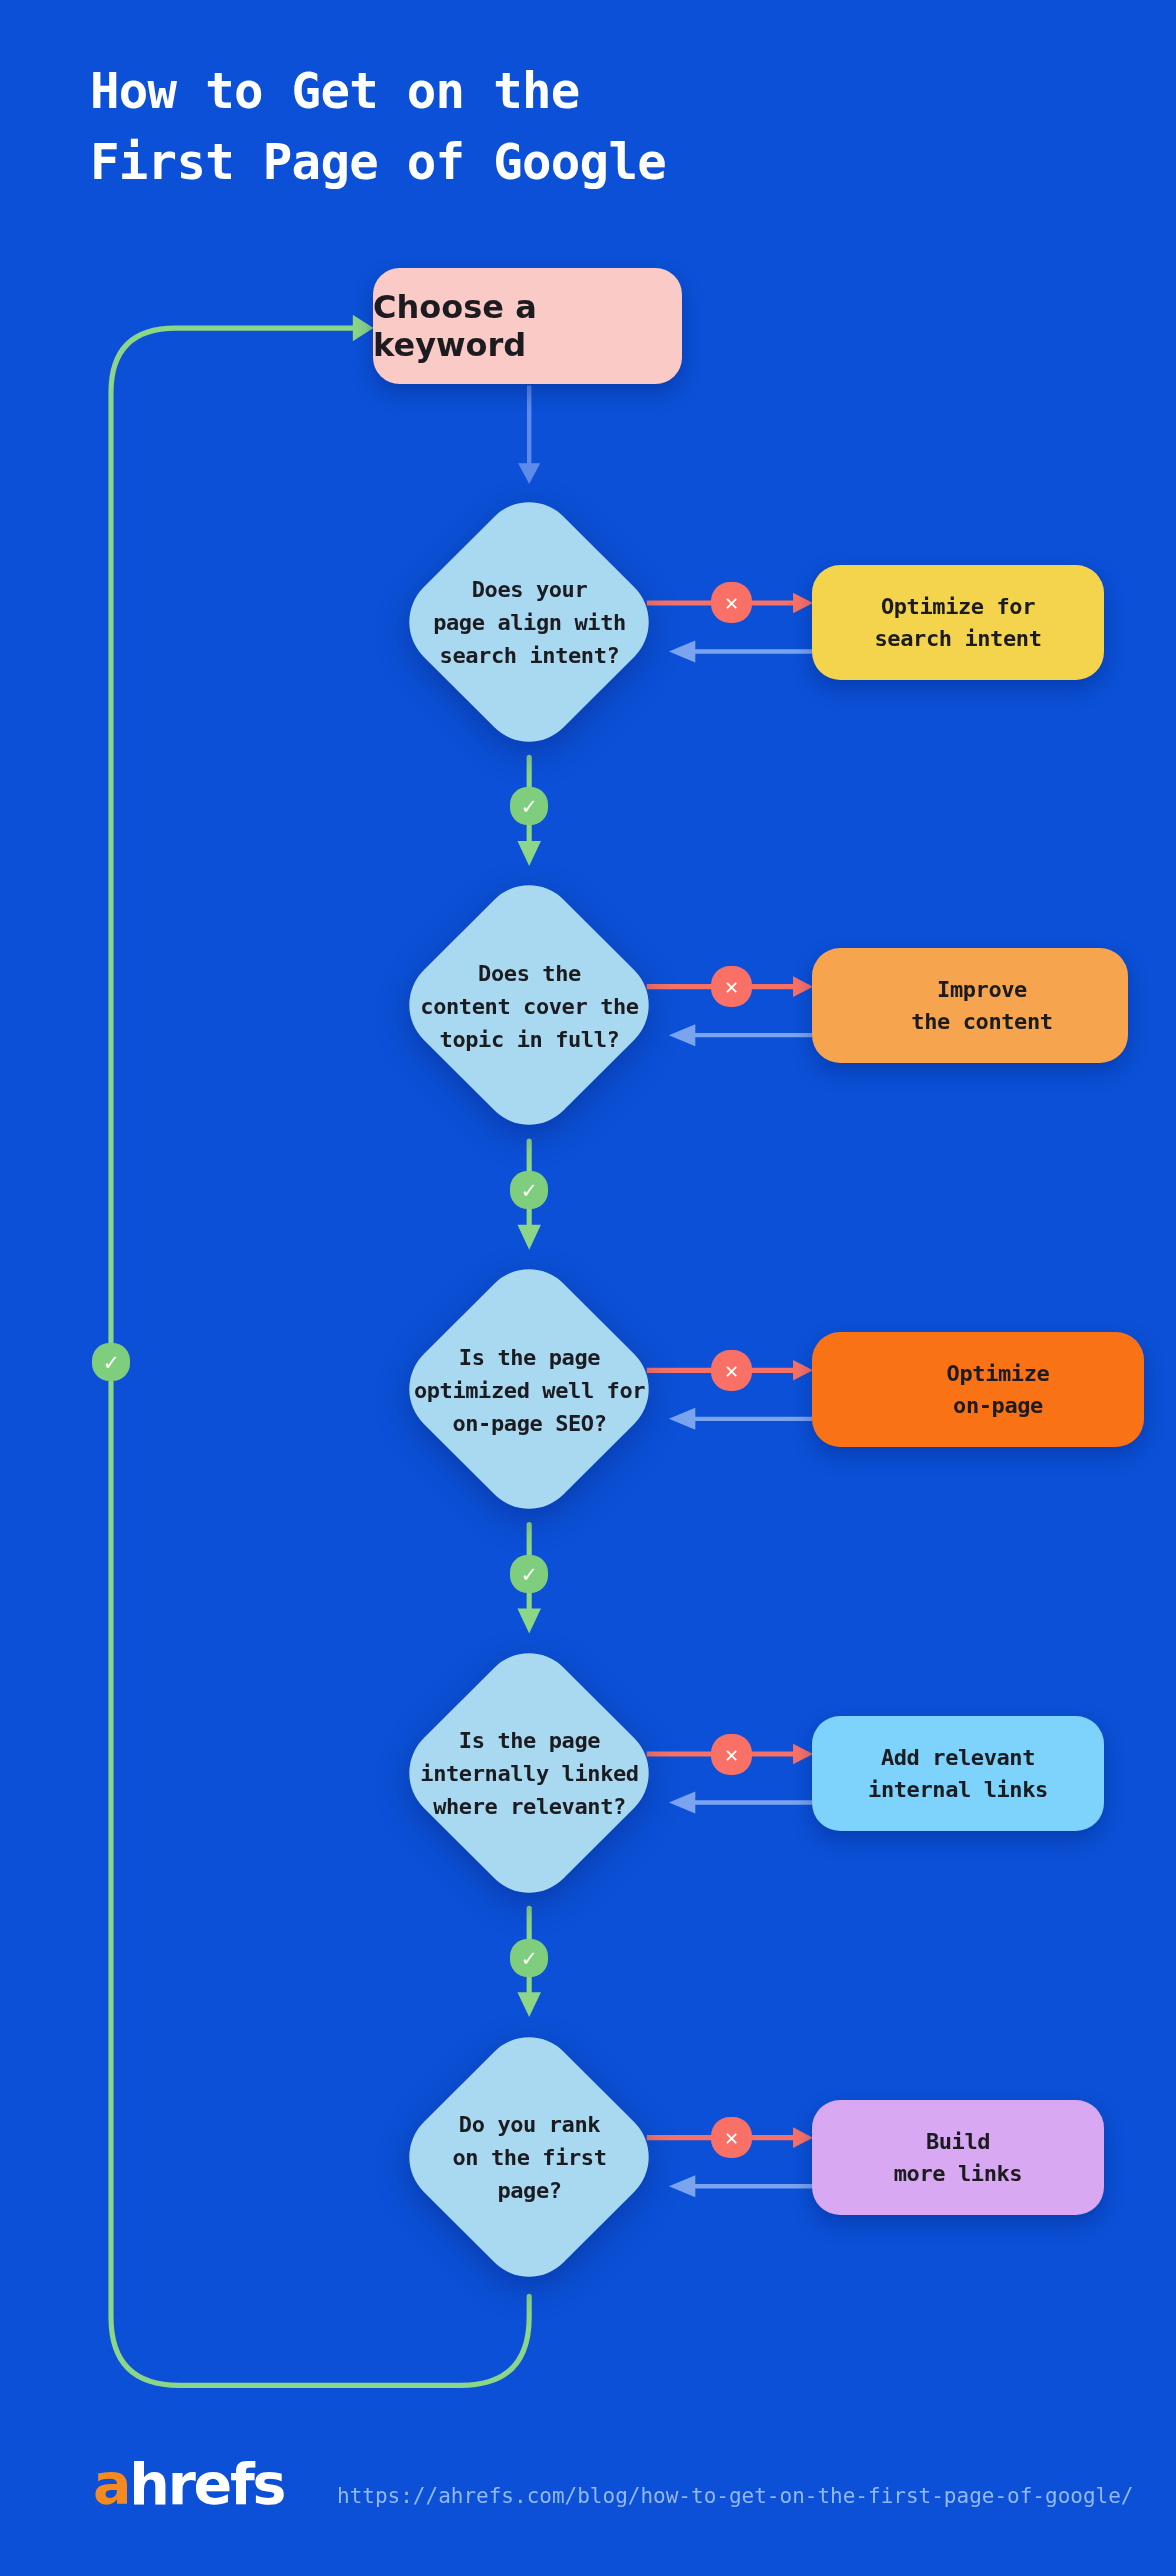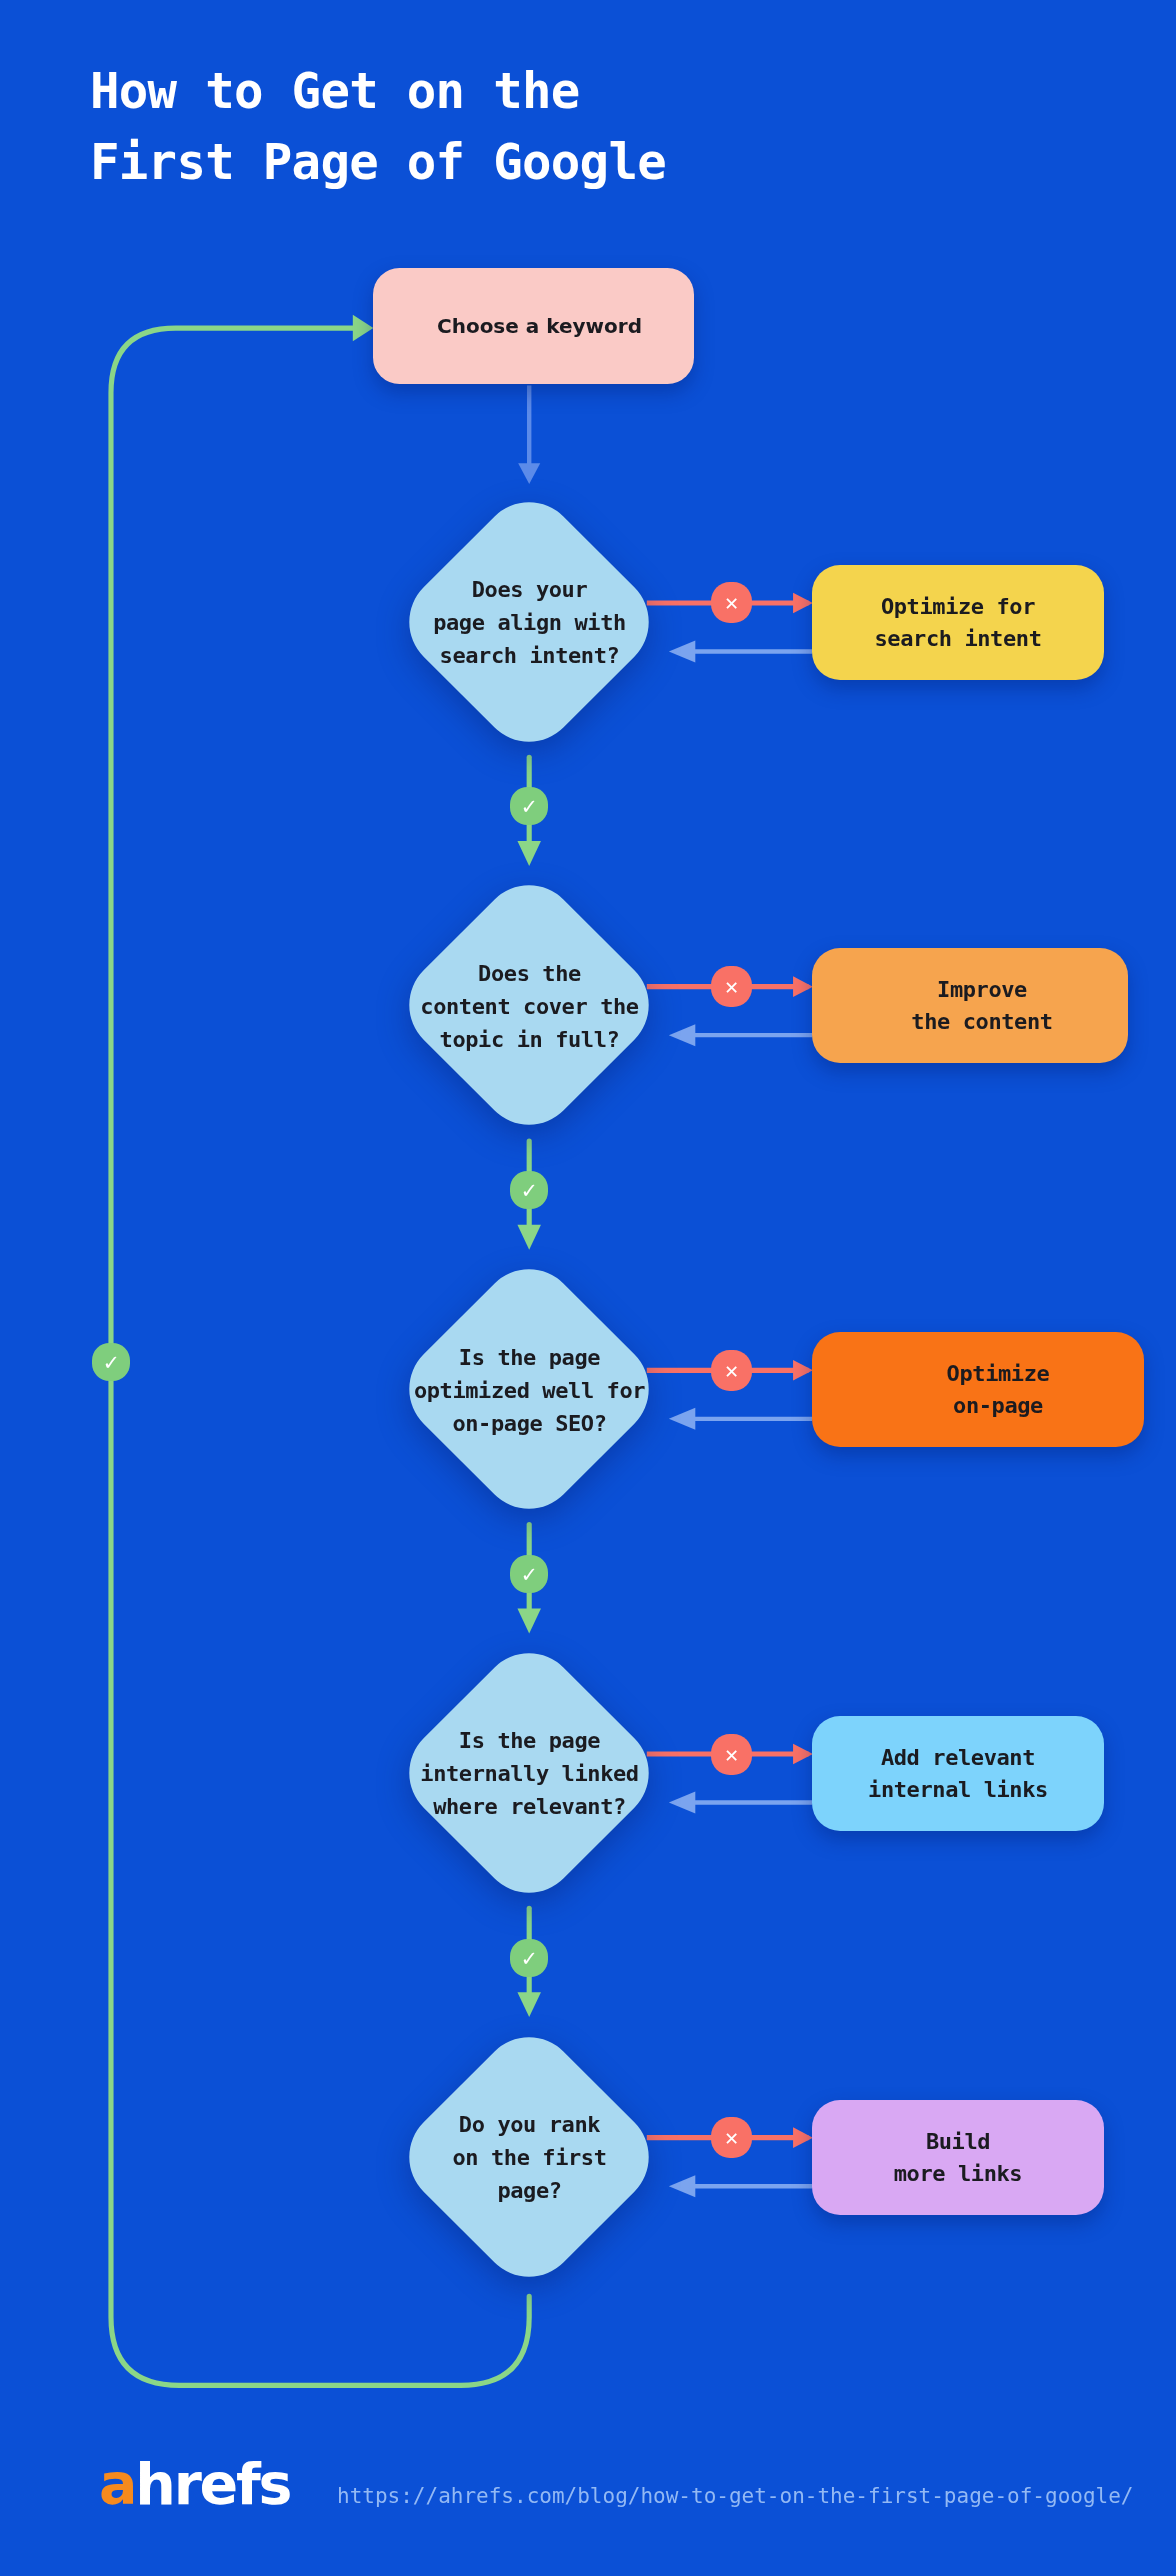--- a/index.html
+++ b/index.html
@@ -14,23 +14,22 @@
     left:90px;top:56px;width:809px;
     color:#FFFFFF;font-size:49px;font-weight:bold;line-height:71px;
     letter-spacing:-0.7px;white-space:pre-line;
   }
   
   .start-node{
     left:373px;top:268px;width:309px;height:116px;
     background:#FACAC6;border-radius:26.5px;
     box-shadow:0 8.8px 19px rgba(4,30,110,0.35);
     display:flex;align-items:center;justify-content:center;
-    color:#1B1B20;font-size:20px;font-weight:bold;
+    color:#1B1B20;font-size:32px;font-weight:bold;
     font-family:"DejaVu Sans", sans-serif;
-    padding-left:12px;
   }
   
   .diamond-wrap{filter:drop-shadow(0 10.3px 16px rgba(4,30,110,0.40));}
   .diamond{
     position:absolute;left:430px;width:198px;height:198px;
     background:#A9D9F1;border-radius:49px;transform:rotate(45deg);
   }
   .diamond-label{
     left:390px;width:279px;height:162px;
     display:flex;align-items:center;justify-content:center;text-align:center;
@@ -57,21 +56,20 @@
   .check-badge{
     width:38px;height:38px;border-radius:46%;
     background:#7FCE7D;font-size:23.5px;
   }
   .check-mid{left:510px;}
   
   .logo{
     left:93px;top:2454px;font-family:"DejaVu Sans", sans-serif;
     font-size:57px;font-weight:bold;letter-spacing:-2.2px;line-height:60px;
     color:#FFFFFF;
-    margin-left:6px;
   }
   .logo .a{color:#F68A1E;}
   .url{
     left:337px;top:2483px;color:#93B9F4;font-size:21px;line-height:26.5px;
   }
   
   svg .green-line{stroke:#8BD687;stroke-width:7;fill:none;stroke-linecap:round;}
   svg .green-fill{fill:#8BD687;}
   svg .blue-line{stroke:#5C8BE9;stroke-width:6;fill:none;}
   svg .blue-fill{fill:#5C8BE9;}

